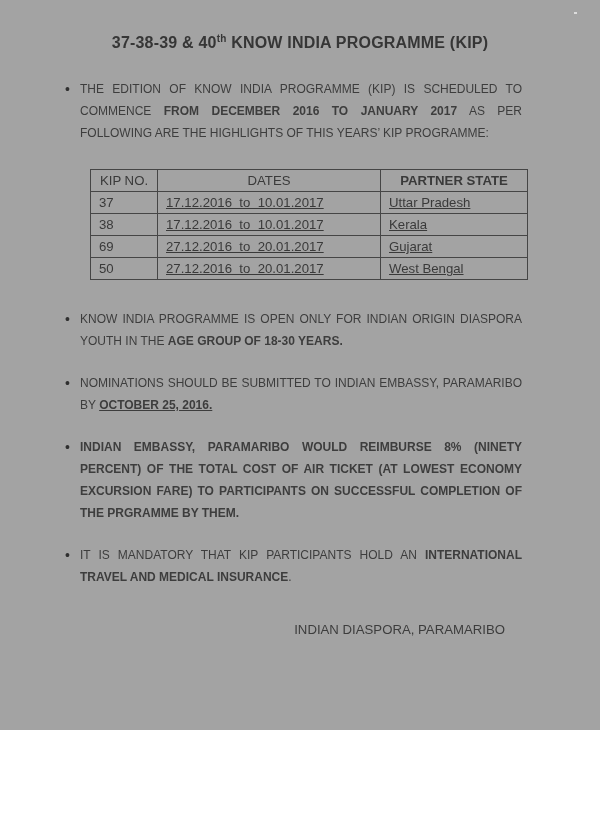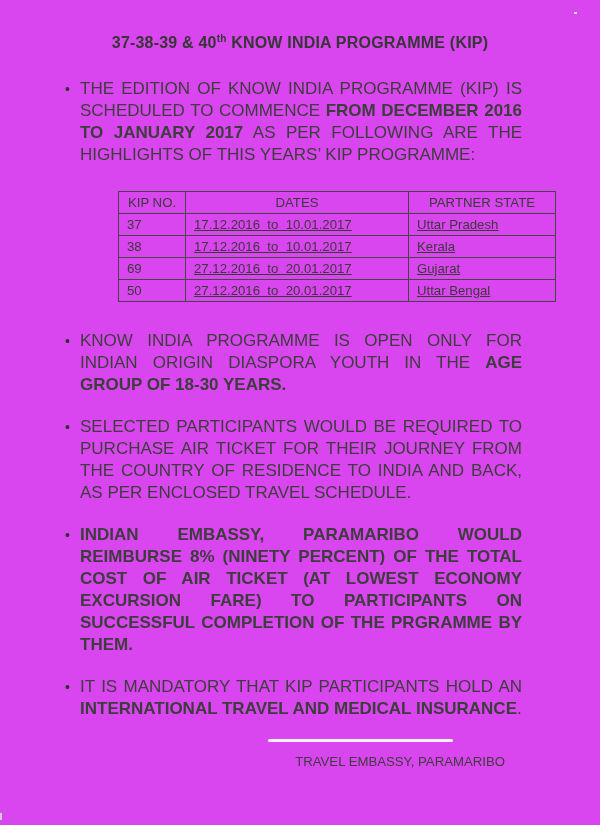--- a/index.html
+++ b/index.html
@@ -3,72 +3,72 @@
 <meta charset="utf-8">
 <style>
   html, body { margin:0; padding:0; }
   body {
     width:600px; height:825px;
     background:#ffffff;
     font-family:"Liberation Sans", sans-serif;
   }
   .page {
     position:relative;
-    width:600px; height:825px;
-    background:#d946ef;
+    width:600px; height:730px;
+    background:#a3a3a3;
     color:#3a3a3a;
     overflow:hidden;
   }
   .title {
     margin:33px 40px 0 40px;
     font-size:16px;
     font-weight:700;
     text-align:center;
     color:#363636;
     letter-spacing:0.2px;
   }
   .title sup { font-size:10px; }
   .bullets { margin-top:26px; }
   .bullet {
     position:relative;
     margin:1px 78px 20px 80px;
-    font-size:17px;
+    font-size:12px;
     line-height:22px;
     text-align:justify;
     color:#3d3d3d;
   }
   .bullet::before {
     content:"\2022";
     position:absolute;
     left:-15px;
     top:0;
     font-size:14px;
     color:#2f2f2f;
   }
   .b { font-weight:700; }
   .u { text-decoration:underline; }
   table.kip {
     border-collapse:collapse;
-    margin:25px 0 28px 118px;
+    margin:25px 0 28px 90px;
     font-size:13.2px;
     color:#3a3a3a;
   }
   table.kip th, table.kip td {
     border:1px solid #454545;
     height:21px;
     padding:0 8px;
     font-weight:400;
   }
   table.kip th { text-align:center; }
   table.kip td:nth-child(1) { width:50px; text-align:left; }
   table.kip td:nth-child(2) { width:206px; text-align:left; white-space:pre;text-decoration:underline; }
   table.kip td:nth-child(3) { width:130px; text-align:left;text-decoration:underline; }
   table.kip th:nth-child(1) { width:50px; }
   table.kip th:nth-child(2) { width:206px; }
-  table.kip th:nth-child(3) { width:130px; }
+  table.kip th:nth-child(3) { width:130px;font-weight:bold; }
   .footer {
     margin:34px 95px 0 0;
     font-size:13.2px;
     text-align:right;
     color:#3d3d3d;
   }
   
   .ghost-bleed {
     position:absolute;
     top:739px; left:268px;
@@ -120,31 +120,31 @@
           <td>Kerala</td>
         </tr>
         <tr>
           <td>69</td>
           <td>27.12.2016  to  20.01.2017</td>
           <td>Gujarat</td>
         </tr>
         <tr>
           <td>50</td>
           <td>27.12.2016  to  20.01.2017</td>
-          <td>Uttar Bengal</td>
+          <td>West Bengal</td>
         </tr>
       </tbody>
   </table>
 
   <div class="bullets" id="bullets-bottom">
       <div class="bullet"><span>KNOW INDIA PROGRAMME IS OPEN ONLY FOR INDIAN ORIGIN DIASPORA YOUTH IN THE </span><span class="b">AGE GROUP OF 18-30 YEARS.</span></div>
-      <div class="bullet"><span>SELECTED PARTICIPANTS WOULD BE REQUIRED TO PURCHASE AIR TICKET FOR THEIR JOURNEY FROM THE COUNTRY OF RESIDENCE TO INDIA AND BACK, AS PER ENCLOSED TRAVEL SCHEDULE.</span></div>
+      <div class="bullet"><span>NOMINATIONS SHOULD BE SUBMITTED TO INDIAN EMBASSY, PARAMARIBO BY </span><span class="b u">OCTOBER 25, 2016.</span></div>
       <div class="bullet"><span class="b">INDIAN EMBASSY, PARAMARIBO WOULD REIMBURSE 8% (NINETY PERCENT) OF THE TOTAL COST OF AIR TICKET (AT LOWEST ECONOMY EXCURSION FARE) TO PARTICIPANTS ON SUCCESSFUL COMPLETION OF THE PRGRAMME BY THEM.</span></div>
       <div class="bullet"><span>IT IS MANDATORY THAT KIP PARTICIPANTS HOLD AN </span><span class="b">INTERNATIONAL TRAVEL AND MEDICAL INSURANCE</span><span>.</span></div>
     </div>
 
-  <div class="footer">TRAVEL EMBASSY, PARAMARIBO</div>
+  <div class="footer">INDIAN DIASPORA, PARAMARIBO</div>
 
   <div class="ghost-bleed"></div>
   <div class="speck-top"></div>
   <div class="speck-bottom"></div>
 
 </div>
 
 </body></html>

